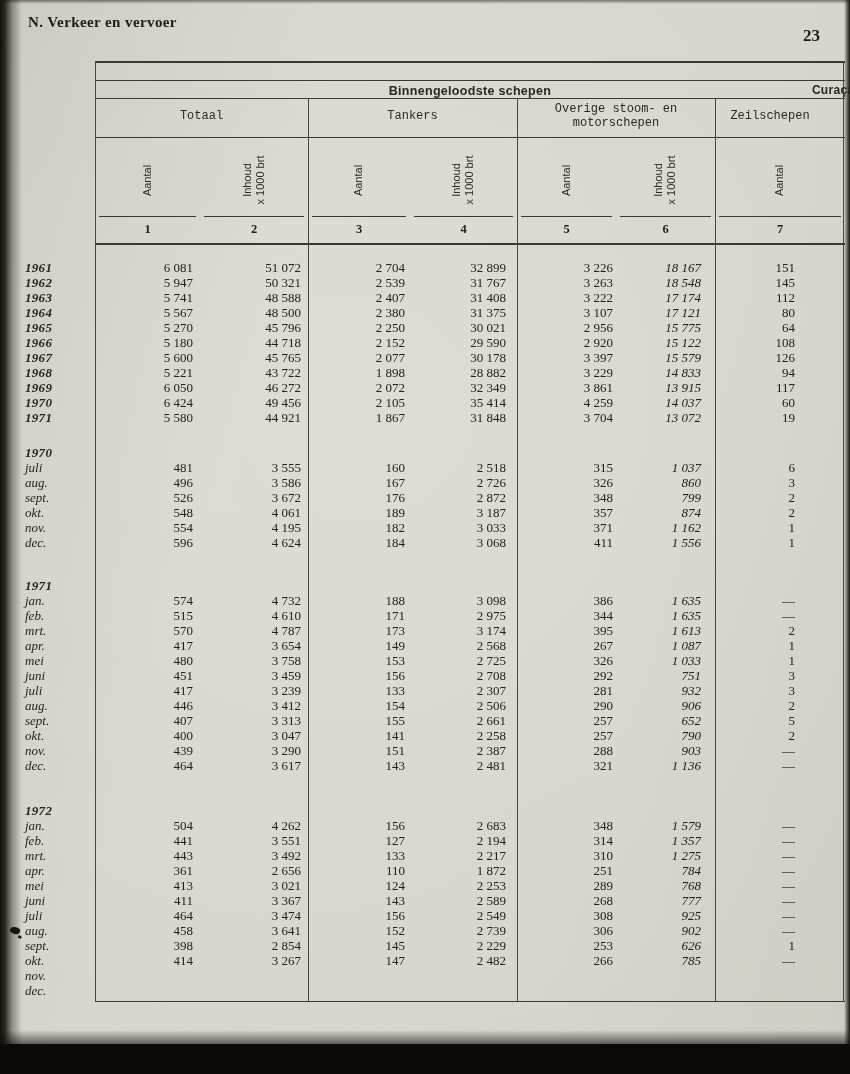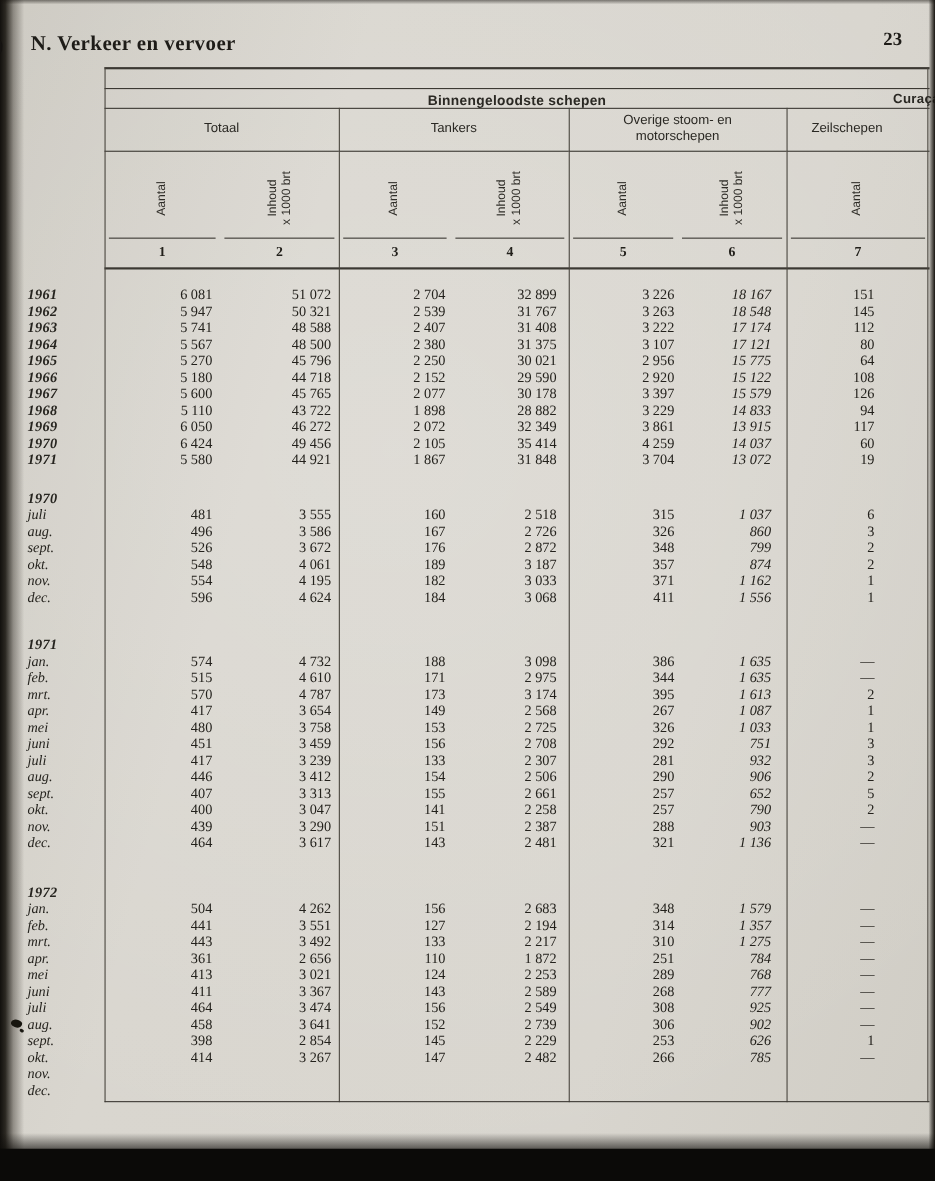--- a/index.html
+++ b/index.html
@@ -22,31 +22,31 @@
   .edge-top { position:absolute; left:0; right:0; top:0; height:4px; z-index:7;
     background:linear-gradient(to bottom, rgba(22,19,15,.5), rgba(22,19,15,0)); }
   .edge-bottom { position:absolute; left:0; right:0; bottom:0; height:30px; background:#0b0a08; z-index:8; }
   .edge-bottom::before { content:""; position:absolute; top:-14px; left:0; right:0; height:14px;
     background:linear-gradient(to bottom, rgba(15,13,10,0), rgba(15,13,10,.6)); }
   .edge-digit { position:absolute; left:-7px; top:32px; z-index:8; font-weight:bold; font-size:20px; color:#141210; }
   .ink-speck { position:absolute; left:10px; top:927px; width:10px; height:7px; background:#17150f;
     border-radius:60% 40% 55% 45%; transform:rotate(24deg); z-index:8; }
   .ink-speck::after { content:""; position:absolute; left:10px; top:6px; width:4px; height:3px; background:#1b1913; border-radius:50%; }
   
-  .pg-header { position:absolute; top:29px; left:28px; font-weight:bold; font-size:19px; letter-spacing:.4px; color:#1e1c18; z-index:3; }
+  .pg-header { position:absolute; top:14px; left:28px; font-weight:bold; font-size:15px; letter-spacing:.4px; color:#1e1c18; z-index:3; }
   .pg-number { position:absolute; top:26px; left:803px; font-weight:bold; font-size:17px; color:#1e1c18; z-index:3; }
   
   .hline { position:absolute; background:#3b3832; z-index:1; }
   .vline { position:absolute; width:1px; background:#4a463f; z-index:1; }
   
   .t-title { position:absolute; top:64px; left:95px; width:750px; text-align:center;
     font-family:"Liberation Sans", sans-serif; font-weight:bold; font-size:12.5px; letter-spacing:.3px; color:#2a2823; z-index:2;margin-top:20px; }
   .t-subtitle { position:absolute; top:83px; left:108px; width:754px; text-align:right;
     font-family:"Liberation Sans", sans-serif; font-weight:bold; font-size:12px; letter-spacing:.3px; color:#2a2823; z-index:2; }
-  .group-label { position:absolute; top:110px; text-align:center; font-family:Liberation Sans, sans-serif;
+  .group-label { position:absolute; top:110px; text-align:center; font-family:Liberation Mono, monospace;
     font-size:12px; line-height:13.5px; color:#2a2823; z-index:2; }
   .group-label .wrapbox { display:inline-block; max-width:160px; }
   .unit-box { position:absolute; top:144px; height:72px; display:flex; align-items:center; justify-content:center;
     font-family:"Liberation Sans", sans-serif; font-size:11px; color:#2e2c27; z-index:2; }
   .unit-rot { transform:rotate(-90deg); white-space:nowrap; text-align:center; line-height:13px; }
   .unit-rot div:empty { display:none; }
   .colnum { position:absolute; top:222px; text-align:center; font-weight:bold; font-size:12.5px; color:#22201b; z-index:2; }
   
   .tbody { position:absolute; left:0; top:260px; width:845px; z-index:2; }
   .section:nth-child(2) { margin-top:20px; }
@@ -218,21 +218,21 @@
           <div class="cell c1">5 600</div>
           <div class="cell c2">45 765</div>
           <div class="cell c3">2 077</div>
           <div class="cell c4">30 178</div>
           <div class="cell c5">3 397</div>
           <div class="cell c6">15 579</div>
           <div class="cell c7">126</div>
         </div>
         <div class="trow">
           <div class="rlabel year">1968</div>
-          <div class="cell c1">5 110</div>
+          <div class="cell c1">5 221</div>
           <div class="cell c2">43 722</div>
           <div class="cell c3">1 898</div>
           <div class="cell c4">28 882</div>
           <div class="cell c5">3 229</div>
           <div class="cell c6">14 833</div>
           <div class="cell c7">94</div>
         </div>
         <div class="trow">
           <div class="rlabel year">1969</div>
           <div class="cell c1">6 050</div>

